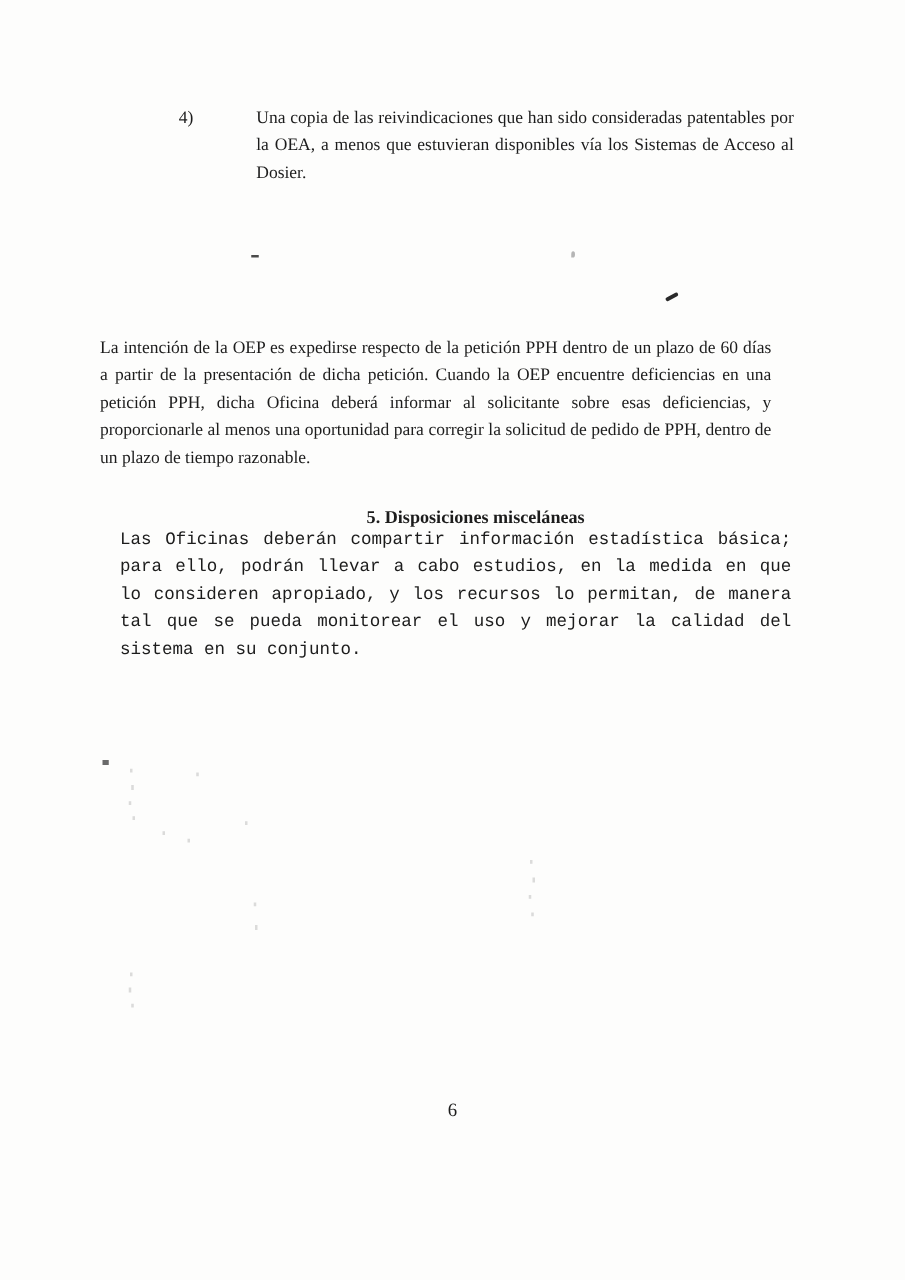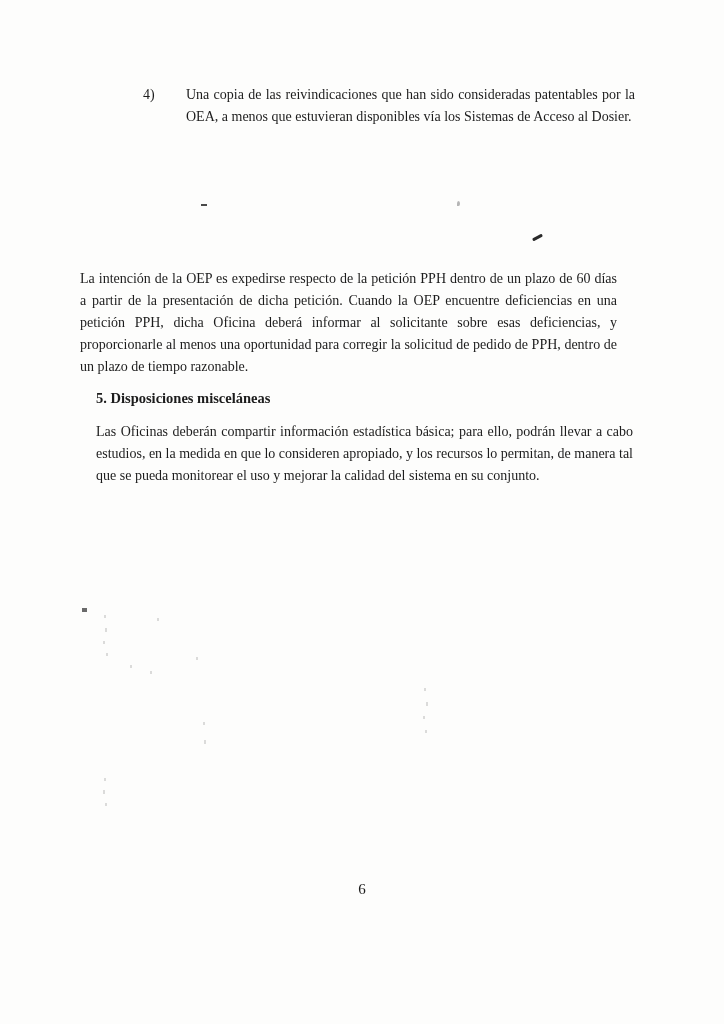--- a/index.html
+++ b/index.html
@@ -29,20 +29,21 @@
     left: 143px;
     width: 492px;
     display: flex;
   }
   .list-marker {
     width: 43px;
     flex: 0 0 43px;
   }
   .list-text {
     flex: 1;
+    margin-left: 19px;
   }
   .clause-33 {
     top: 151px;
     left: 96px;
     width: 537px;
   }
   .heading {
     font-weight: bold;
     left: 96px;
     width: 537px;
@@ -100,22 +101,22 @@
 <div class="page" style="background: rgb(253, 253, 252); color: rgb(28, 28, 28);">
 
   <div class="abs list-item">
     <span class="list-marker">4)</span>
     <span class="list-text body-text">Una copia de las reivindicaciones que han sido consideradas patentables por la OEA, a menos que estuvieran disponibles vía los Sistemas de Acceso al Dosier.</span>
   </div>
 
 
   <p class="abs para-4 body-text" style="margin:0;">La intención de la OEP es expedirse respecto de la petición PPH dentro de un plazo de 60 días a partir de la presentación de dicha petición. Cuando la OEP encuentre deficiencias en una petición PPH, dicha Oficina deberá informar al solicitante sobre esas deficiencias, y proporcionarle al menos una oportunidad para corregir la solicitud de pedido de PPH, dentro de un plazo de tiempo razonable.</p>
 
-  <h2 class="abs heading heading-5" style="margin:0; font-size:14.5px;">5. Disposiciones misceláneas</h2>
-  <p class="abs para-5 body-text" style="margin:0;">Las Oficinas deberán compartir información estadística básica; para ello, podrán llevar a cabo estudios, en la medida en que lo consideren apropiado, y los recursos lo permitan, de manera tal que se pueda monitorear el uso y mejorar la calidad del sistema en su conjunto.</p>
+  <h2 class="abs heading heading-5" style="margin:16px; font-size:14.5px;text-align:center;">5. Disposiciones misceláneas</h2>
+  <p class="abs para-5 body-text" style="margin:0;font-family:Liberation Mono, monospace;">Las Oficinas deberán compartir información estadística básica; para ello, podrán llevar a cabo estudios, en la medida en que lo consideren apropiado, y los recursos lo permitan, de manera tal que se pueda monitorear el uso y mejorar la calidad del sistema en su conjunto.</p>
 
   <div class="abs page-number">6</div>
 
   <div class="artifact a-dash1"></div>
   <div class="artifact a-comma"></div>
   <div class="artifact a-pen"></div>
   <div class="artifact a-dot"></div>
   <div class="artifact speck s1"></div>
   <div class="artifact speck s2"></div>
   <div class="artifact speck s3"></div>

